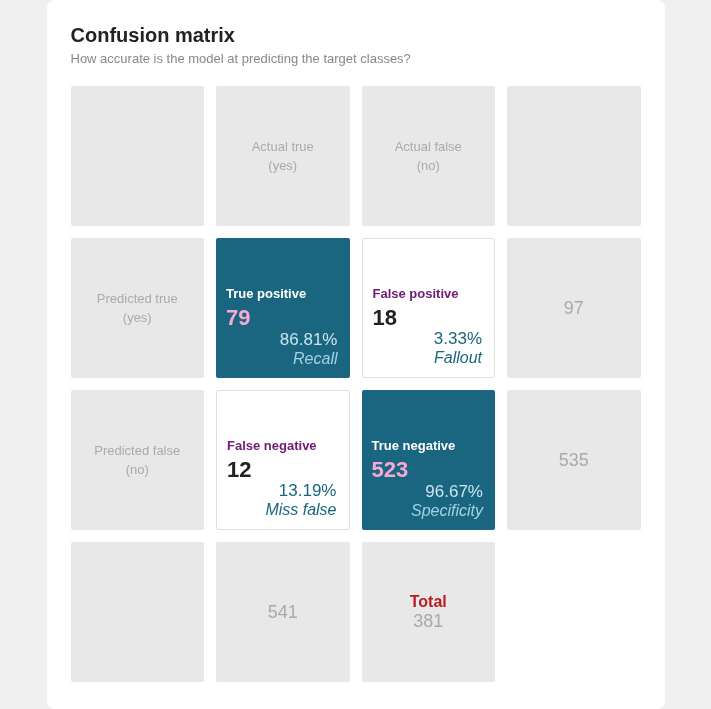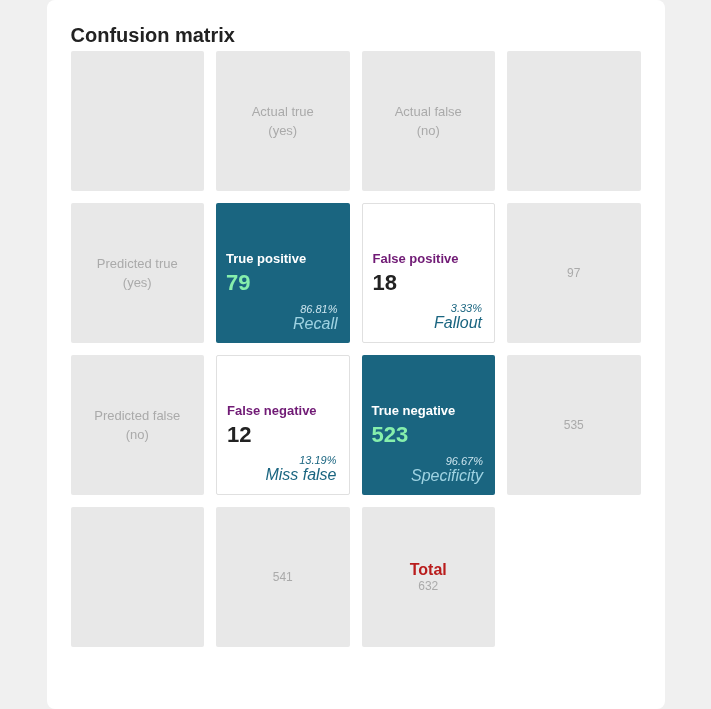--- a/index.html
+++ b/index.html
@@ -64,53 +64,52 @@
     }
     .cell-main-label-light {
       color: #701a75;
     }
     .cell-value {
       font-size: 22px;
       font-weight: bold;
       align-self: flex-start;
     }
     .cell-value-dark {
-      color: #86efac;
+      color: #f9a8d4;
     }
     .cell-value-light {
       color: #222;
     }
     .cell-bottom {
       position: absolute;
       bottom: 10px;
       right: 12px;
       text-align: right;
     }
     .cell-pct {
-      font-size: 11px;
-      font-style: italic;
+      font-size: 17px;
     }
     .cell-pct-dark {
       color: #cce5ee;
     }
     .cell-pct-light {
       color: #1a6580;
     }
     .cell-pct-label {
       font-size: 16px;
       font-style: italic;
     }
     .cell-pct-label-dark {
       color: #9fd3e2;
     }
     .cell-pct-label-light {
       color: #1a6580;
     }
     .cell-total {
-      font-size: 12px;
+      font-size: 18px;
       color: #aaa;
     }
     .cell-total-label {
       font-size: 16px;
       color: #b91c1c;
       font-weight: bold;
     }
     .cell-actual-label {
       font-size: 13px;
       text-align: center;
@@ -119,20 +118,21 @@
     }
     .cell-actual-label span {
       display: block;
     }
   </style>
 </head>
 <body>
 
 <div class="card">
   <div class="title">Confusion matrix</div>
+  <div class="subtitle">How accurate is the model at predicting the target classes?</div>
 
   <div class="matrix">
 
     <div class="cell"></div>
     <div class="cell">
       <span class="cell-actual-label">
         <span>Actual true</span>
         <span>(yes)</span>
       </span>
     </div>
@@ -195,17 +195,17 @@
     <div class="cell">
       <span class="cell-total">535</span>
     </div>
 
     <div class="cell"></div>
     <div class="cell">
       <span class="cell-total">541</span>
     </div>
     <div class="cell" style="flex-direction: column; align-items: center; justify-content: center;">
       <span class="cell-total-label">Total</span>
-      <span class="cell-total">632</span>
+      <span class="cell-total">381</span>
     </div>
 
   </div>
 </div>
 
 </body></html>

